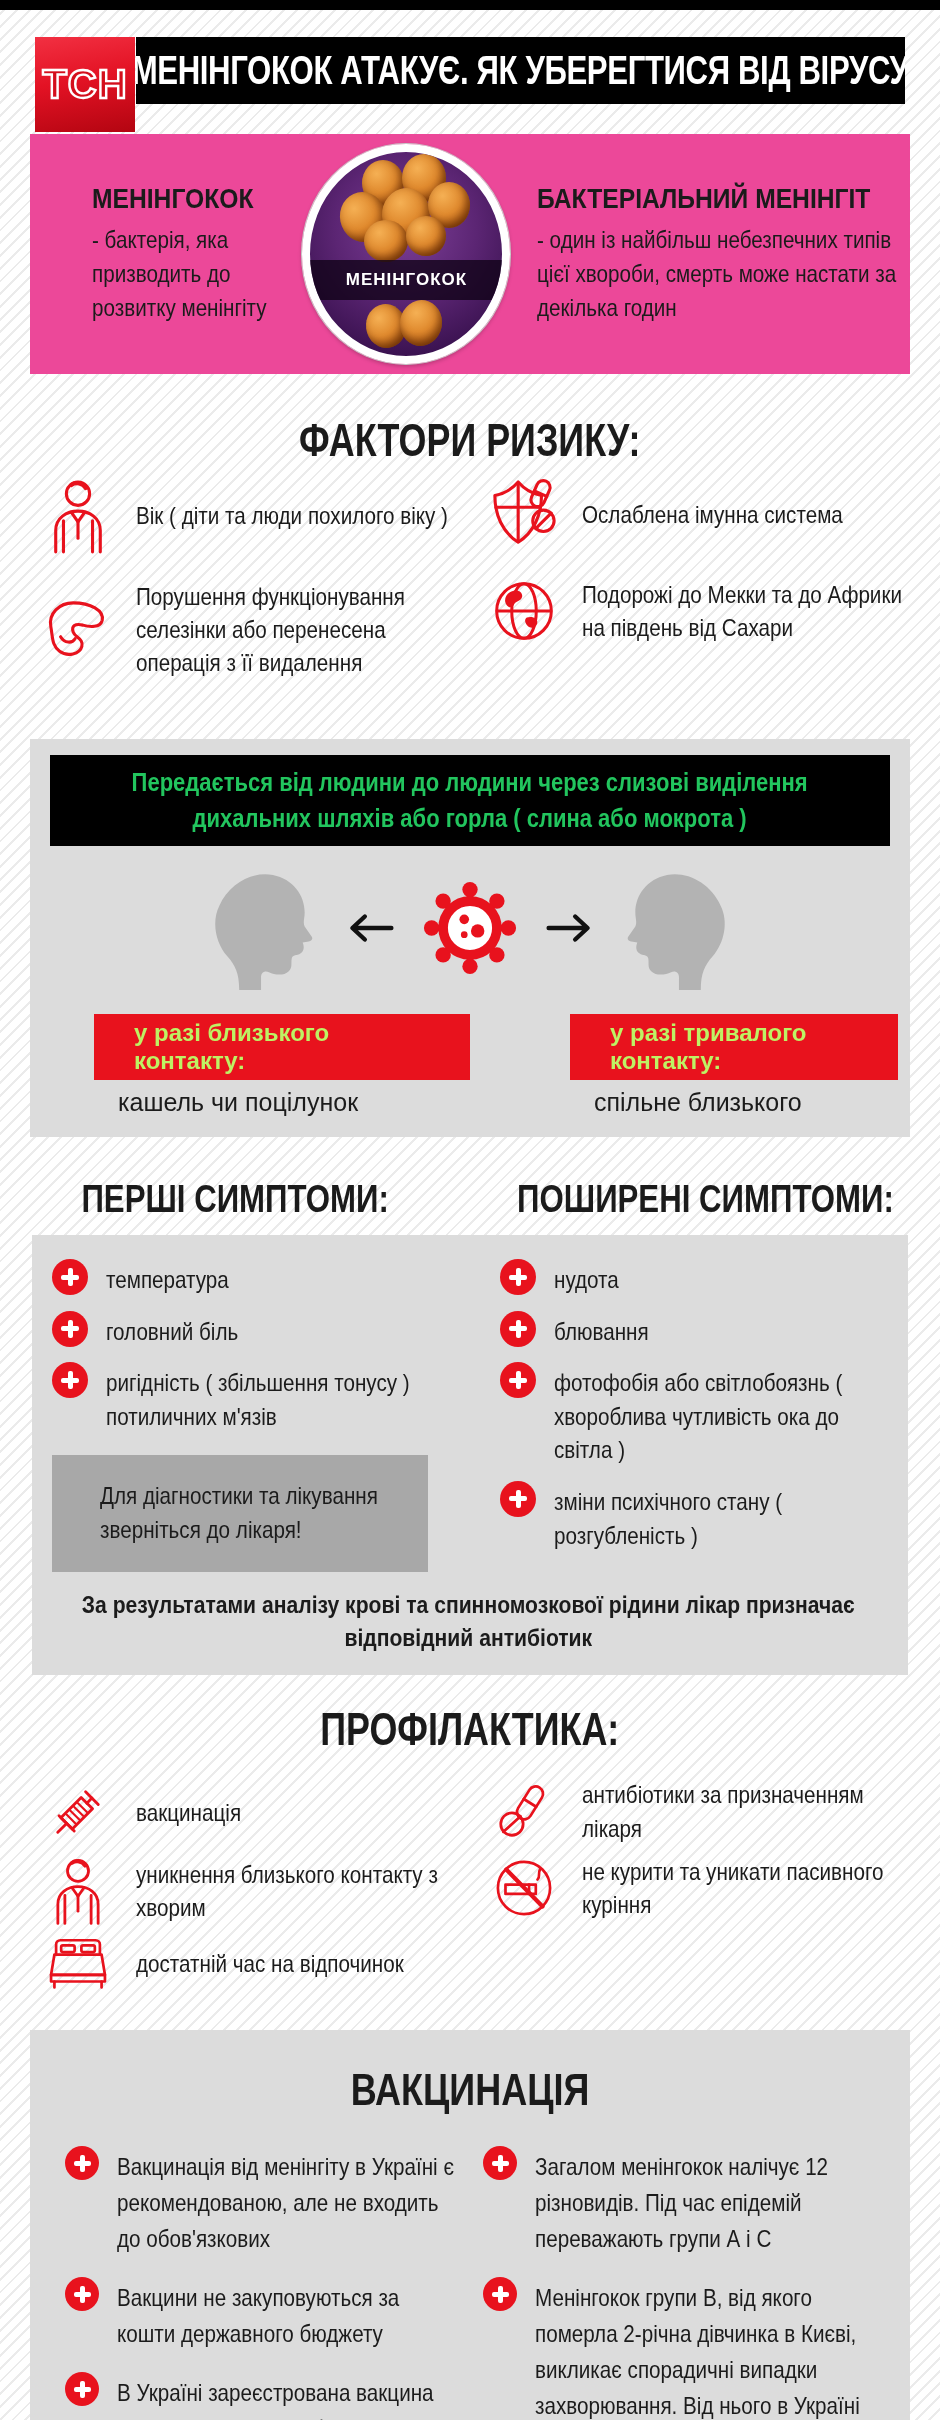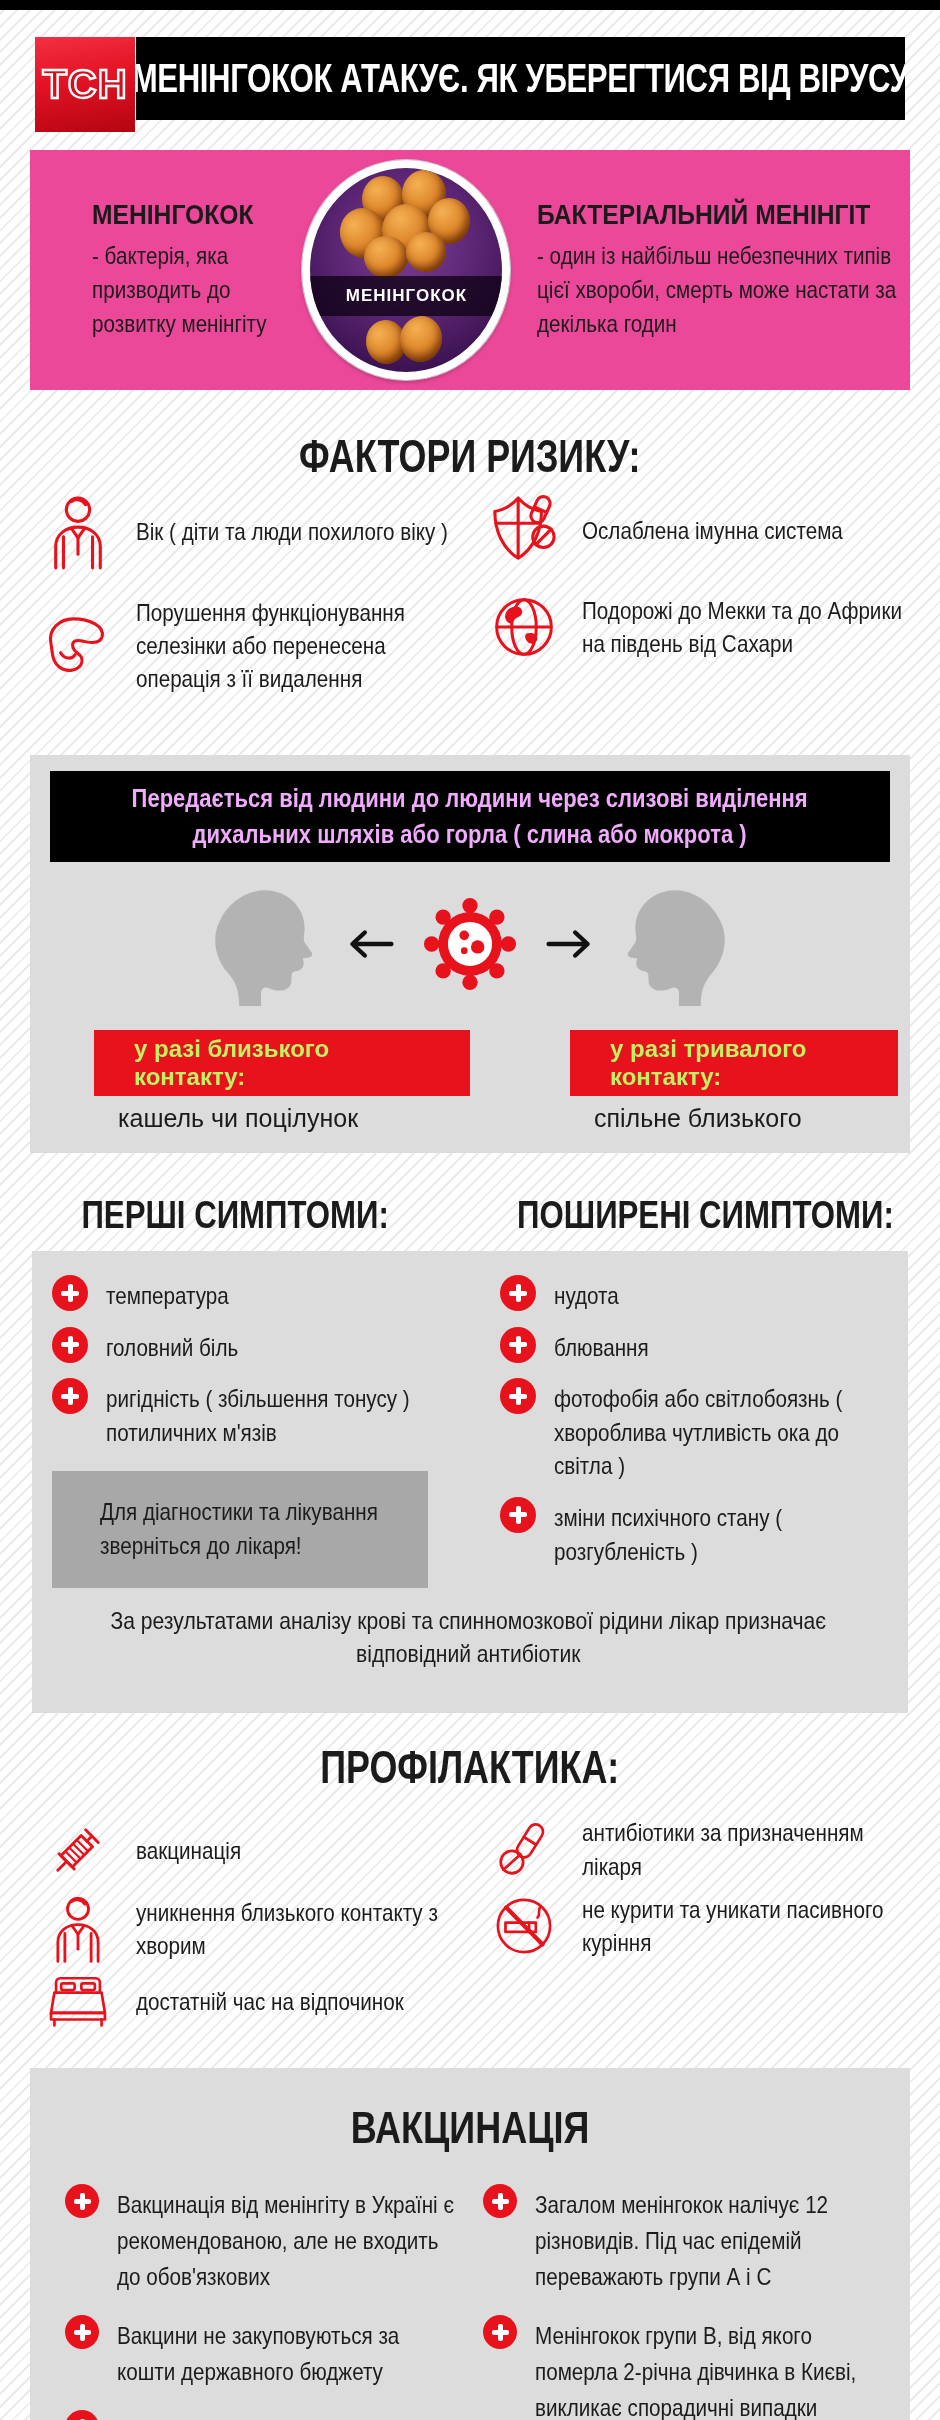--- a/index.html
+++ b/index.html
@@ -5,21 +5,21 @@
   html,body{margin:0;padding:0;}
   body{
     width:940px;min-height:2420px;
     font-family:"Liberation Sans","DejaVu Sans",sans-serif;
     color:#1b1b1b;
     background:
       repeating-linear-gradient(135deg,#ebebeb 0 2px,#ffffff 2px 9px);
   }
   .topbar{height:10px;background:#000;}
   
-  .header{display:flex;gap:1px;margin:27px 35px 0;height:83px;}
+  .header{display:flex;gap:1px;margin:27px 35px 0;height:67px;}
   .logo{
     width:100px;height:95px;flex:none;
     background:linear-gradient(170deg,#f23042 0%,#e31224 45%,#b30511 100%);
     display:flex;align-items:center;justify-content:center;
     font-weight:800;font-size:40px;letter-spacing:1px;
     color:#d40f1c;-webkit-text-stroke:2.4px #ffffff;
   }
   .title-bar{flex:1;background:#000;display:flex;align-items:center;justify-content:center;overflow:hidden;}
   .title-bar span{
     color:#fff;font-weight:800;font-size:41px;white-space:nowrap;
@@ -52,21 +52,21 @@
   .sec-title span{display:inline-block;transform:scaleX(0.78);white-space:nowrap;}
   
   .twocol{display:flex;margin:12px 30px 0;}
   .col50{width:50%;box-sizing:border-box;}
   .icon-item{display:flex;align-items:center;gap:22px;margin-bottom:26px;}
   .icon-box{width:72px;flex:none;display:flex;align-items:center;justify-content:center;}
   .icon-item .itext{font-size:24px;line-height:1.38;}
   .licon{stroke:#e8121d;fill:none;stroke-width:3.2;stroke-linecap:round;stroke-linejoin:round;}
   
   .transmission{margin:34px 30px 0;background:#dcdcdc;padding:16px 12px 20px;box-sizing:border-box;}
-  .banner{background:#000;color:#f0abfc;margin:0 8px;padding:10px 46px;text-align:center;
+  .banner{background:#000;color:#22c55e;margin:0 8px;padding:10px 46px;text-align:center;
     font-size:25px;font-weight:600;line-height:1.42;}
   .heads-row{display:flex;align-items:center;justify-content:center;gap:28px;margin-top:20px;}
   .head-svg{fill:#b3b3b3;}
   .contact-row{display:flex;margin-top:24px;}
   .contact{width:50%;box-sizing:border-box;}
   .contact.left{padding-left:52px;}
   .contact.right{padding-left:100px;}
   .red-label{display:inline-block;background:#e8121d;color:#bef264;font-weight:700;font-size:24px;
     padding:5px 40px;}
   .contact-text{font-size:25px;margin-top:8px;padding-left:24px;}
@@ -79,21 +79,21 @@
   .sym-col{width:50%;box-sizing:border-box;}
   .sym-col.right{padding-left:32px;}
   .sym-item{display:flex;align-items:flex-start;gap:18px;margin-bottom:14px;}
   .sym-item .itext{font-size:24px;line-height:1.4;padding-top:4px;}
   .plus-badge{flex:none;width:36px;height:36px;border-radius:50%;background:#e8121d;position:relative;}
   .plus-badge::before,.plus-badge::after{content:"";position:absolute;background:#fff;border-radius:2px;}
   .plus-badge::before{width:18px;height:5px;left:9px;top:15.5px;}
   .plus-badge::after{width:5px;height:18px;left:15.5px;top:9px;}
   .note-box{background:#a8a8a8;margin-top:22px;width:376px;box-sizing:border-box;
     padding:24px 18px 24px 48px;font-size:24px;line-height:1.42;}
-  .sym-footer{text-align:center;font-size:24px;line-height:1.4;margin:16px auto 24px;width:820px;}
+  .sym-footer{text-align:center;font-size:24px;line-height:1.4;margin:16px auto 2px;width:820px;font-weight:bold;}
   
   .prev-grid{display:flex;margin:24px 30px 0;}
   .prev-grid .icon-item{margin-bottom:10px;}
   
   .vacc-box{margin:30px 30px 0;background:#dcdcdc;padding:20px 35px 20px;box-sizing:border-box;}
   .vacc-title{text-align:center;font-weight:800;font-size:45px;margin:14px 0 30px;}
   .vacc-title span{display:inline-block;transform:scaleX(0.8);white-space:nowrap;}
   .vacc-grid{display:flex;gap:26px;}
   .vacc-col{width:50%;box-sizing:border-box;}
   .vacc-item{display:flex;align-items:flex-start;gap:18px;margin-bottom:20px;}

